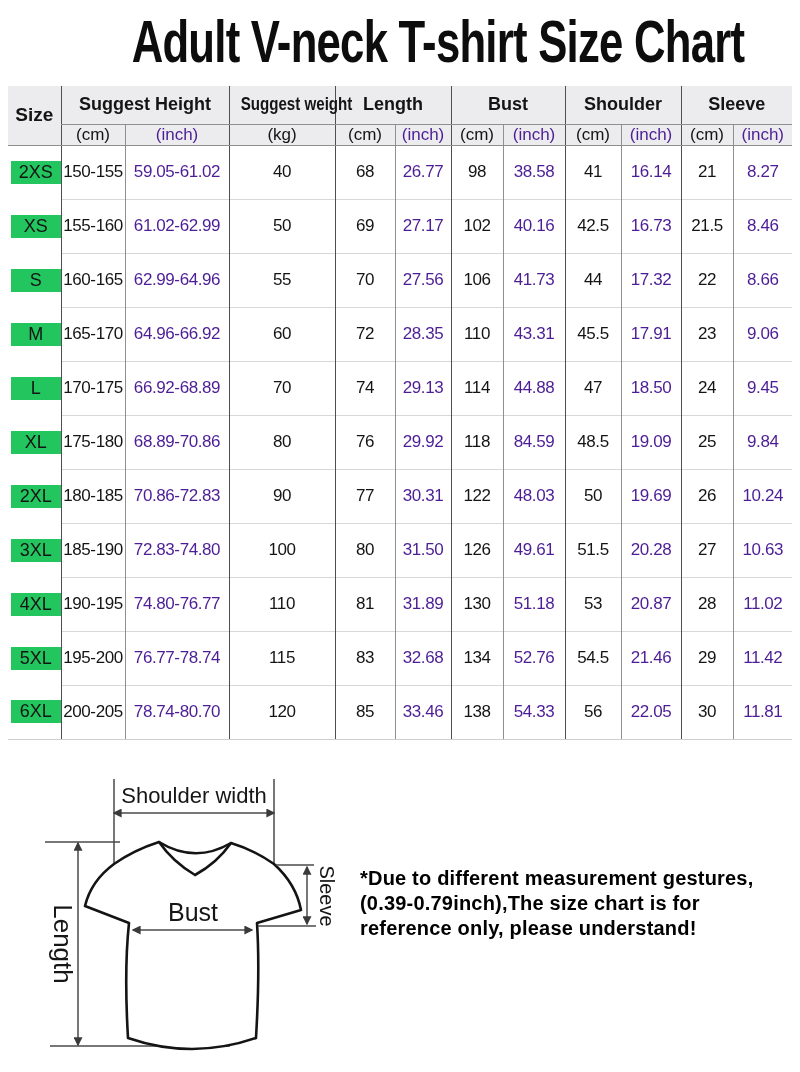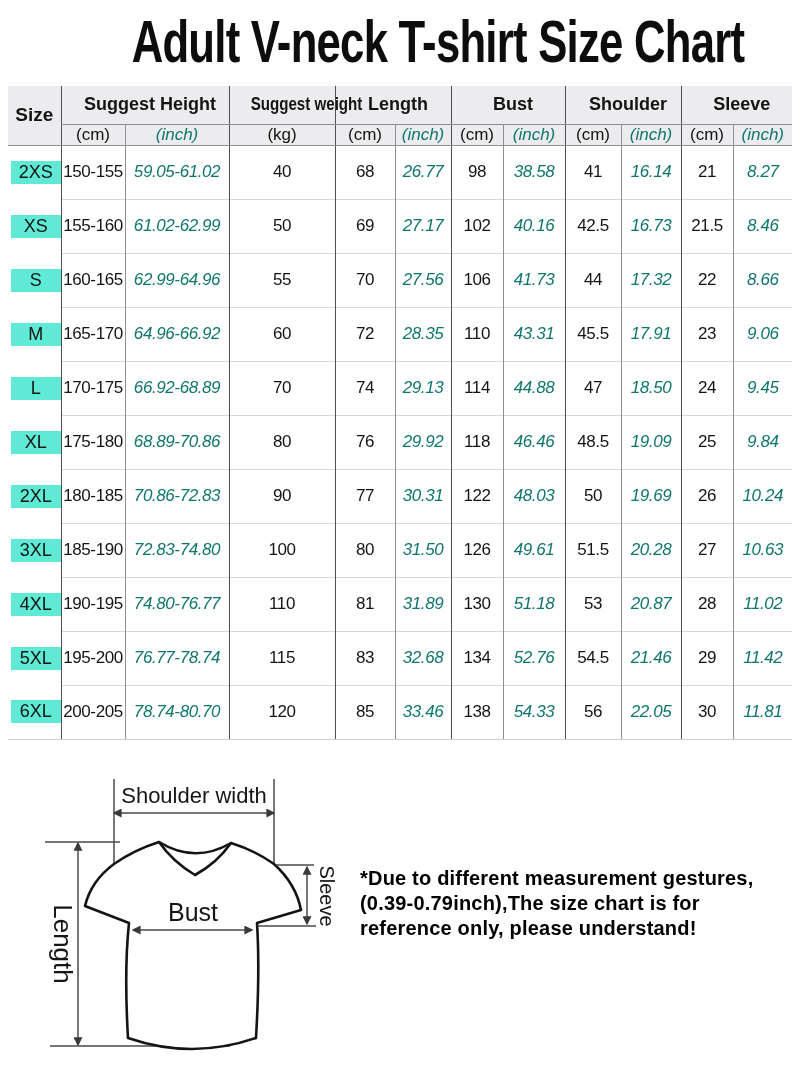--- a/index.html
+++ b/index.html
@@ -21,38 +21,38 @@
     position:absolute; left:8px; top:86px; width:784px;
     border-collapse:collapse; table-layout:fixed;
   }
   .size-table th, .size-table td {
     padding:0; text-align:center; vertical-align:middle; white-space:nowrap;
   }
   .size-table thead th { background:#ececee; }
   tr.grp-row  { height:38px; }
   tr.unit-row { height:18px; }
   .size-head  { font-size:19px; font-weight:600; border-bottom:1px solid #8f8f8f; }
-  th.grp      { font-size:18px; font-weight:600; border-bottom:1px solid #8f8f8f;padding-left:10px; }
+  th.grp      { font-size:18px; font-weight:600; border-bottom:1px solid #8f8f8f; }
   th.grp .grp-label { display:inline-block; }
   th.grp .condense  { transform:scaleX(0.84); transform-origin:center; }
   th.unit     { font-size:17px; font-weight:400; border-bottom:1px solid #8f8f8f; }
 
   .strong-left { border-left:1.5px solid #4f4f4f; }
   .light-left  { border-left:1px solid #8f8f8f; }
-  .red { color:#0f766e;font-style:italic; }
+  .red { color:#4c1d95; }
 
   .size-table tbody tr { height:54px; }
   .size-table tbody td {
     font-size:17px; letter-spacing:-0.4px; border-top:1px solid #d8d8da;
   }
   .size-table tbody tr:first-child td { border-top:none; }
   .size-table tbody tr:last-child  td { border-bottom:1px solid #cfcfd1;text-align:center; }
   .size-table tbody td.size-col { border-top:none; font-size:18px; letter-spacing:0; }
   .size-chip {
-    background:#5eead4; height:23px; margin:9px 0 9px 3px;
+    background:#22c55e; height:23px; margin:9px 0 9px 3px;
     display:flex; align-items:center; justify-content:center;
   }
 
   
   .diagram { position:absolute; left:30px; top:770px; width:340px; height:302px; }
   .diagram .guide { stroke:#4a4a4a; stroke-width:1.5; fill:none; }
   .diagram .shirt { stroke:#141414; stroke-width:2.6; fill:#ffffff;
                     stroke-linejoin:round; stroke-linecap:round; }
   .diagram .vneck { stroke:#141414; stroke-width:2.6; fill:none; stroke-linecap:round; }
   .diagram text { fill:#161616; font-family:"Liberation Sans", sans-serif; }
@@ -195,21 +195,21 @@
         <tr>
           <td class="size-col">
             <div class="size-chip">XL</div>
           </td>
           <td class="strong-left">175-180</td>
           <td class="light-left red">68.89-70.86</td>
           <td class="strong-left">80</td>
           <td class="strong-left">76</td>
           <td class="light-left red">29.92</td>
           <td class="strong-left">118</td>
-          <td class="light-left red">46.46</td>
+          <td class="light-left red">84.59</td>
           <td class="strong-left">48.5</td>
           <td class="light-left red">19.09</td>
           <td class="strong-left">25</td>
           <td class="light-left red">9.84</td>
         </tr>
         <tr>
           <td class="size-col">
             <div class="size-chip">2XL</div>
           </td>
           <td class="strong-left">180-185</td>

